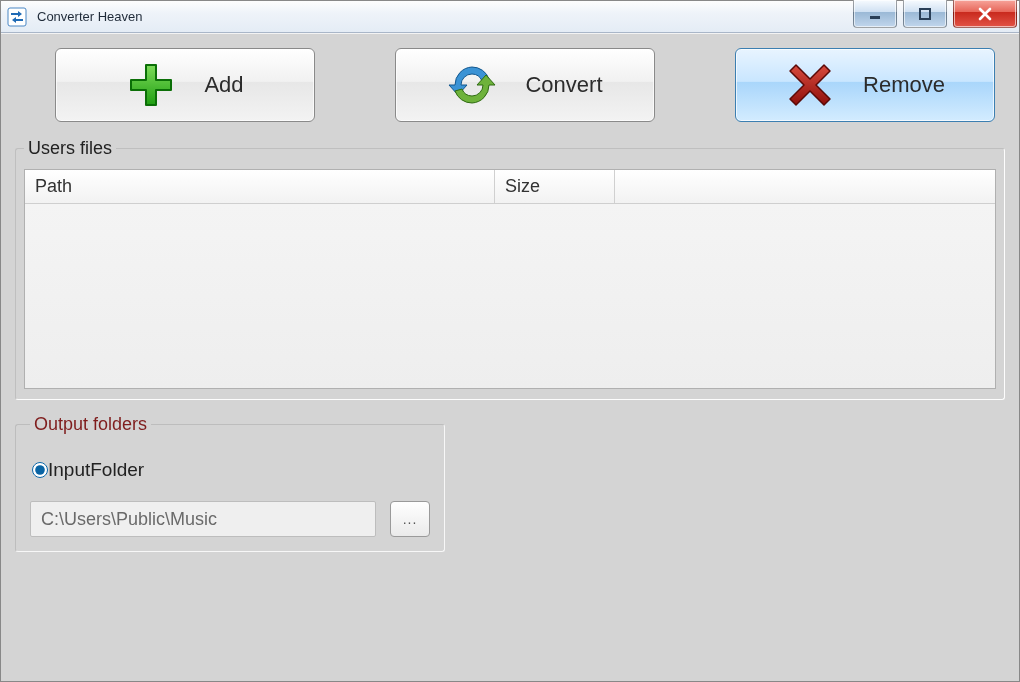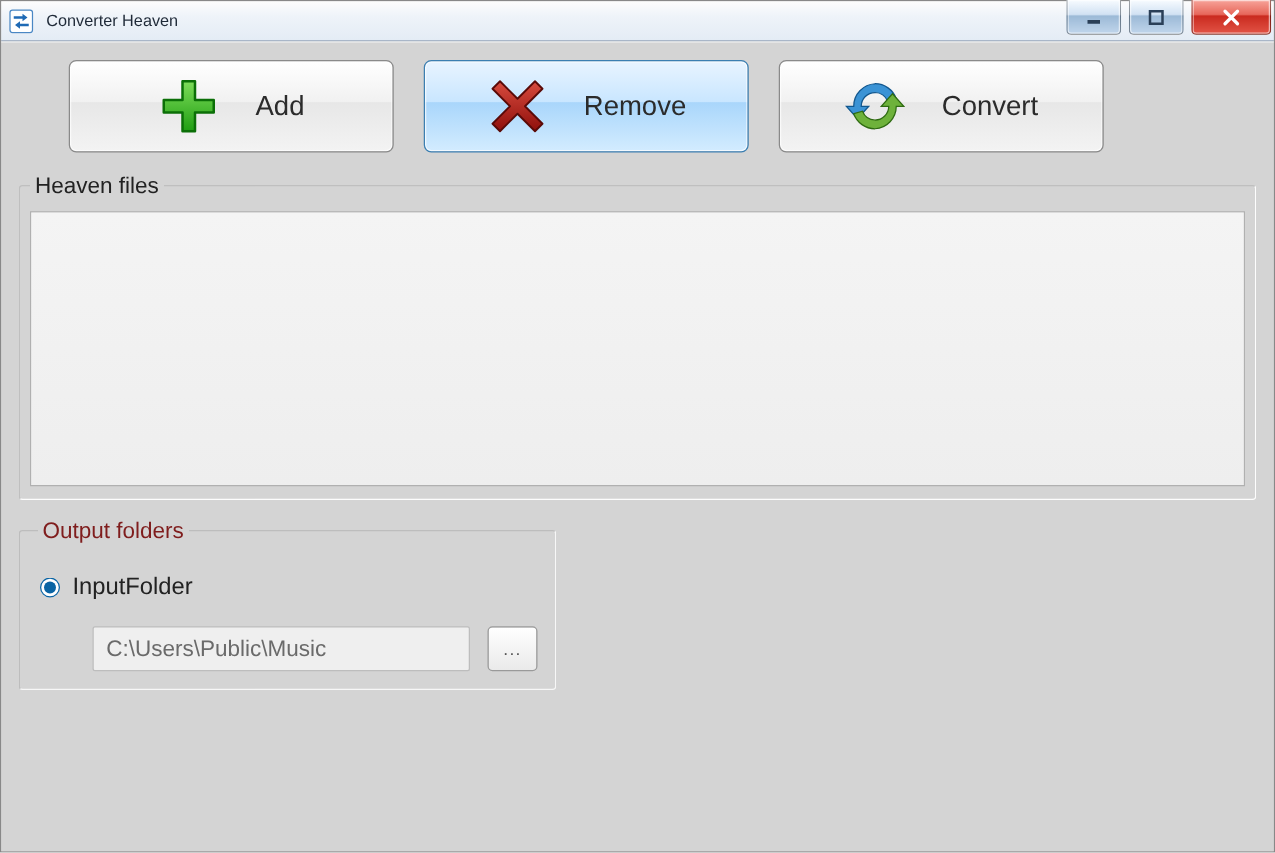--- a/index.html
+++ b/index.html
@@ -54,21 +54,21 @@
     }
     .win-btn svg { display: block; }
 
     .client {
       flex: 1; padding: 14px 14px 6px 14px;
       background: #d4d4d4;
       border-top: 1px solid #f3f3f3;
     }
 
     .toolbar {
-      display: flex; gap: 24px; align-items: center;
+      display: flex; gap: 80px; align-items: center;
       padding: 0 10px 10px 40px;
     }
     .tool-btn {
       width: 260px; height: 74px;
       border: 1px solid #8a8a8a;
       border-radius: 6px;
       background: linear-gradient(to bottom, #ffffff, #f1f1f1 45%, #e7e7e7 46%, #f3f3f3);
       box-shadow: inset 0 0 0 1px rgba(255,255,255,0.7);
       display: flex; align-items: center; justify-content: center;
       gap: 28px;
@@ -121,29 +121,29 @@
     fieldset.output {
       width: 430px;
       border: 1px solid #f7f7f7;
       border-top-color: #bdbdbd;
       border-left-color: #bdbdbd;
       border-radius: 3px;
       padding: 14px 14px 14px 14px;
     }
     fieldset.output > legend { padding: 0 4px; color: #7f1d1d; font-size: 18px;}
     .radio-row {
-      display: flex; align-items: center; gap: 10px;
+      display: flex; align-items: center; 
       margin: 10px 0 20px 2px;
       font-size: 19px; color: #222;
     }
     .radio-row input[type=radio]{
       width: 16px; height: 16px; accent-color: #0a64a4;
     }
     .path-row {
-      display: flex; gap: 14px; align-items: center; margin-left: 44px;
+      display: flex; gap: 14px; align-items: center;
     }
     .path-input {
       flex: 1; height: 36px;
       background: #efefef; border: 1px solid #bdbdbd;
       border-radius: 2px;
       padding: 0 10px; font-size: 18px; color: #6a6a6a;
     }
     .browse-btn {
       width: 40px; height: 36px;
       background: linear-gradient(to bottom, #ffffff, #eaeaea);
@@ -196,49 +196,54 @@
               <stop offset="0" stop-color="#7edc5a"></stop>
                   <stop offset="1" stop-color="#1f9e12"></stop>
             </linearGradient>
               </defs>
             <path d="M19 4 h10 v15 h15 v10 h-15 v15 h-10 v-15 h-15 v-10 h15 z" fill="url(#gPlus)" stroke="#0b6f07" stroke-width="2" stroke-linejoin="round"></path>
           </svg>
         </span>
         <span>Add</span>
       </div>
 
+      <div class="tool-btn">
+        <span class="ico">
+          <svg width="48" height="48" viewBox="0 0 48 48">
+            <path d="M24 6 a18 18 0 0 1 17 12 l-7 2 a11 11 0 0 0 -10 -7 a11 11 0 0 0 -11 11 l6 0 l-9 10 l-9 -10 l6 0 a18 18 0 0 1 17 -18 z" fill="#3b93d5" stroke="#12578e" stroke-width="1"></path>
+            <path d="M24 42 a18 18 0 0 1 -17 -12 l7 -2 a11 11 0 0 0 10 7 a11 11 0 0 0 11 -11 l-6 0 l9 -10 l9 10 l-6 0 a18 18 0 0 1 -17 18 z" fill="#6eb23b" stroke="#2f6b12" stroke-width="1"></path>
+          </svg>
+        </span>
+        <span>Convert</span>
+      </div>
+
       <div class="tool-btn active">
         <span class="ico">
           <svg width="48" height="48" viewBox="0 0 48 48">
             <defs>
                 <linearGradient id="gX" x1="0" y1="0" x2="0" y2="1">
               <stop offset="0" stop-color="#d84b3e"></stop>
                   <stop offset="1" stop-color="#8f0f0b"></stop>
             </linearGradient>
               </defs>
             <path d="M10 4 L24 18 L38 4 L44 10 L30 24 L44 38 L38 44 L24 30 L10 44 L4 38 L18 24 L4 10 Z" fill="url(#gX)" stroke="#5a0a08" stroke-width="1.5" stroke-linejoin="round"></path>
           </svg>
         </span>
         <span>Remove</span>
       </div>
-
-      <div class="tool-btn">
-        <span class="ico">
-          <svg width="48" height="48" viewBox="0 0 48 48">
-            <path d="M24 6 a18 18 0 0 1 17 12 l-7 2 a11 11 0 0 0 -10 -7 a11 11 0 0 0 -11 11 l6 0 l-9 10 l-9 -10 l6 0 a18 18 0 0 1 17 -18 z" fill="#3b93d5" stroke="#12578e" stroke-width="1"></path>
-            <path d="M24 42 a18 18 0 0 1 -17 -12 l7 -2 a11 11 0 0 0 10 7 a11 11 0 0 0 11 -11 l-6 0 l9 -10 l9 10 l-6 0 a18 18 0 0 1 -17 18 z" fill="#6eb23b" stroke="#2f6b12" stroke-width="1"></path>
-          </svg>
-        </span>
-        <span>Convert</span>
-      </div>
     </div>
 
     <fieldset class="group">
-      <legend>Heaven files</legend>
+      <legend>Users files</legend>
       <div class="file-table">
+        <div class="file-header">
+          <div class="col col-path">Path</div>
+          <div class="col col-size">Size</div>
+          <div class="col" style="flex:1;border-right:none;"></div>
+        </div>
         <div class="file-body"></div>
       </div>
     </fieldset>
 
     <div class="output-area">
       <fieldset class="output">
         <legend>Output folders</legend>
 
         <label class="radio-row">
           <input type="radio" name="outmode" checked="" style="">

